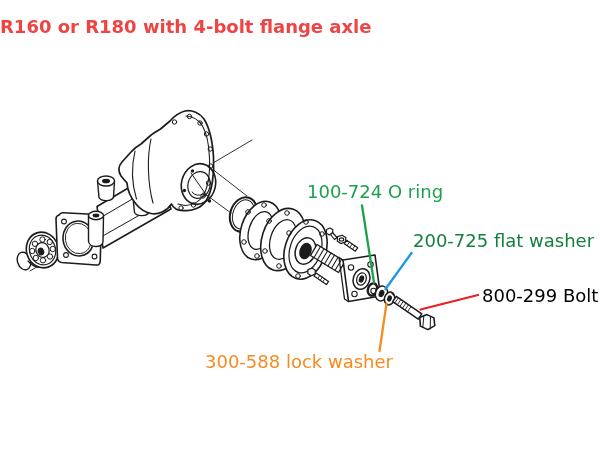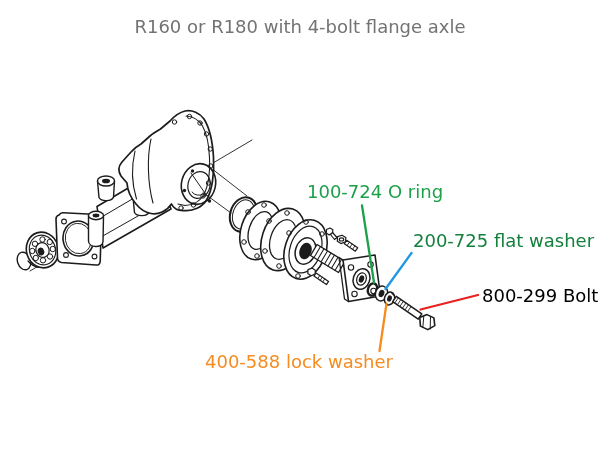--- a/index.html
+++ b/index.html
@@ -1,22 +1,22 @@
 <!DOCTYPE html>
 <html><head>
 <meta charset="utf-8">
 <style>
   html,body { margin:0; padding:0; background:#fff; }
   .stage {
     position:relative; width:600px; height:474px; background:#ffffff;
     font-family:"DejaVu Sans","Liberation Sans",sans-serif; overflow:hidden;
   }
   .title {
-    position:absolute; top:16px; left:0; width:100%; text-align:center;
-    font-size:18px; font-weight:normal; color:#737373;
+    position:absolute; top:16px; left:0; width:100%; text-align:left;
+    font-size:18px; font-weight:bold; color:#ef4444;
   }
   .diagram-svg { position:absolute; left:0; top:0; }
   .part-label {
     position:absolute; font-size:18px; white-space:nowrap; line-height:20px;
   }
   .lbl-oring       { left:307px; top:182px; }
   .lbl-flatwasher  { left:413px; top:231px; }
   .lbl-bolt        { left:482px; top:286px; }
   .lbl-lockwasher  { left:205px; top:352px; }
   svg * { vector-effect:none; }
@@ -261,15 +261,15 @@
       <line x1="362" y1="205.5" x2="374" y2="282.5" stroke="#1CA04A"></line>
       <line x1="411.5" y1="253" x2="385.5" y2="289" stroke="#1D97E3"></line>
       <line x1="420.5" y1="309.5" x2="478" y2="295" stroke="#E62222"></line>
       <line x1="386.5" y1="303.5" x2="379.5" y2="351" stroke="#F68B1F"></line>
     </g>
   </svg>
 
   <div class="part-label lbl-oring" style="color: rgb(28, 160, 74);">100-724 O ring</div>
   <div class="part-label lbl-flatwasher" style="color: #15803d;">200-725 flat washer</div>
   <div class="part-label lbl-bolt" style="color: #000000;">800-299 Bolt</div>
-  <div class="part-label lbl-lockwasher" style="color: rgb(246, 139, 31);">400-588 lock washer</div>
+  <div class="part-label lbl-lockwasher" style="color: rgb(246, 139, 31);">300-588 lock washer</div>
 
 </div>
 
 </body></html>

